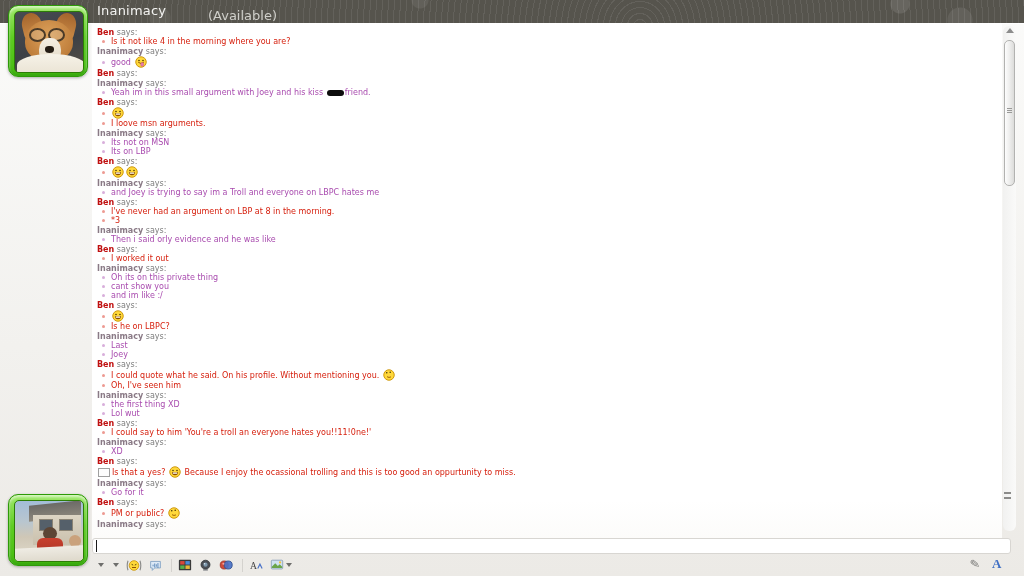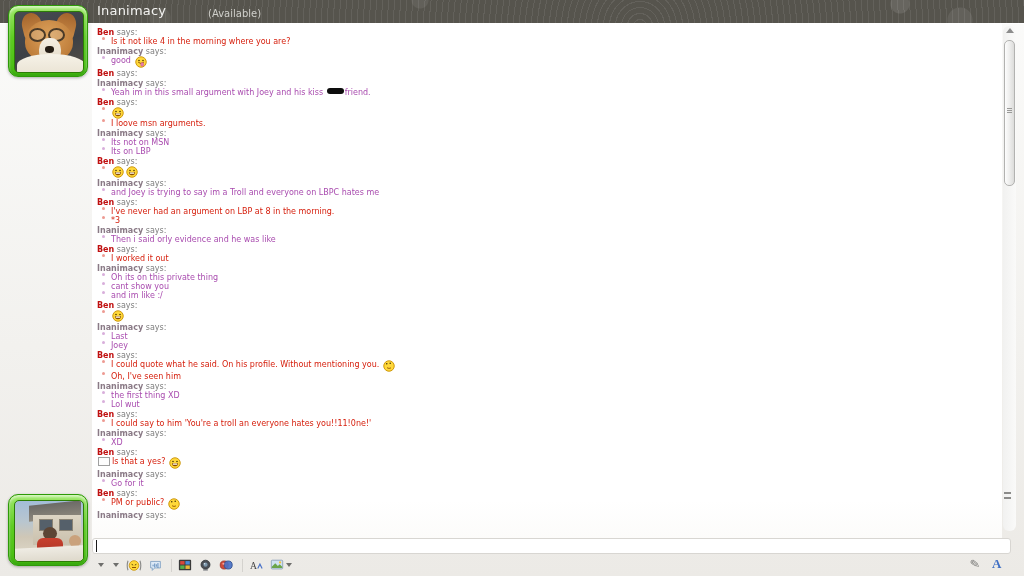--- a/index.html
+++ b/index.html
@@ -10,21 +10,21 @@
   .titlebar{position:absolute;left:0;top:0;width:1024px;height:23px;
     background:
       repeating-radial-gradient(circle at 640px 26px, rgba(255,255,255,.08) 0 1px, transparent 1px 6px),
       radial-gradient(circle at 900px 4px, rgba(255,255,255,.10) 0 9px, transparent 10px),
       radial-gradient(circle at 960px 20px, rgba(255,255,255,.08) 0 12px, transparent 13px),
       radial-gradient(circle at 160px 18px, rgba(255,255,255,.06) 0 10px, transparent 11px),
       radial-gradient(circle at 420px 0px, rgba(255,255,255,.07) 0 8px, transparent 9px),
       #56544d;
     border-bottom:1px solid #fff;}
   .title-name{position:absolute;left:97px;top:3px;font-size:13px;color:#f3f3f1;letter-spacing:.2px;}
-  .title-status{position:absolute;left:208px;top:8px;font-size:10px;color:#cfcfca;}
+  .title-status{position:absolute;left:208px;top:8px;font-size:13px;color:#cfcfca;}
   
   .dp-frame{position:absolute;left:8px;width:80px;height:72px;border-radius:10px;padding:5px;box-sizing:border-box;
     background:linear-gradient(180deg,#9fe96a 0%,#5ecd21 45%,#45bb10 100%);
     border:1px solid #2e9a08;
     box-shadow:inset 0 2px 3px rgba(255,255,255,.65), inset 0 -2px 3px rgba(0,90,0,.25), 0 1px 3px rgba(0,0,0,.3);}
   .dp-top{top:5px;}  .dp-bottom{top:494px;}
   .dp-photo{position:relative;width:100%;height:100%;border-radius:5px;overflow:hidden;border:1px solid #2c7d06;}
   
   .photo-dog{background:linear-gradient(160deg,#474c52 0%,#3c4046 55%,#585046 100%);}
   .dog-ear{position:absolute;width:20px;height:24px;background:linear-gradient(#a4642c,#c98a47);border-radius:60% 60% 20% 20%;top:1px;}
@@ -48,21 +48,21 @@
   .table-fg{position:absolute;left:0;bottom:0;width:100%;height:14px;background:linear-gradient(#efece4,#dfdacd);transform:skewY(-3deg);}
   
   .history{position:absolute;left:92px;top:24px;width:910px;height:529px;overflow:hidden;
     background:linear-gradient(180deg,#ffffff 0%,#ffffff 90%,#fbfaf8 100%);}
   .msgs{position:absolute;left:5px;top:3px;right:4px;}
   .group{margin-top:1px;}
   .sender{font-size:8px;line-height:9px;color:#7e7e7e;}
   .sender .name{font-weight:bold;}
   .g-ben .name{color:#c01010;}
   .g-inan .name{color:#8a7a86;}
-  .line{display:flex;align-items:flex-start;font-size:8px;line-height:9px;min-height:9px;}
+  .line{display:flex;align-items:center;font-size:8px;line-height:9px;min-height:9px;}
   .g-ben .line{color:#d6200e;}
   .g-inan .line{color:#a94caf;}
   .bullet{flex:none;width:3px;height:3px;border-radius:50%;background:currentColor;opacity:.45;margin:0 6px 0 5px;}
   .seg{white-space:pre-wrap;}
   .emo{flex:none;width:12px;height:12px;margin:0 1px;display:inline-flex;}
   .emo svg{width:12px;height:12px;}
   .censor{flex:none;width:17px;height:6px;background:#0d0d0d;border-radius:3px;margin:0 1px;}
   .boxemo{flex:none;width:12px;height:9px;background:#fdfdfd;border:1px solid #a0a0a0;box-sizing:border-box;margin:0 2px 0 1px;}
   .footer-msg{position:absolute;left:5px;bottom:3px;font-size:8px;color:#8f8f8f;}
   
@@ -255,20 +255,24 @@
             <span class="emo">
               <svg viewBox="0 0 16 16">
                 <circle cx="8" cy="8" r="7" fill="#ffd83a" stroke="#c99100" stroke-width="1.2"></circle>
                 <circle cx="5.3" cy="5.9" r="1" fill="#3a2a00"></circle>
                 <circle cx="10.7" cy="5.9" r="1" fill="#3a2a00"></circle>
                 <path d="M3.9 8.4 h8.2 a4.1 4 0 0 1 -8.2 0 z" fill="#8a4b00"></path>
                 <rect x="5" y="8.7" width="6" height="1.5" rx=".7" fill="#fff"></rect>
               </svg>
             </span>
           </div>
+          <div class="line">
+            <span class="bullet"></span>
+            <span class="seg">Is he on LBPC?</span>
+          </div>
         </div>
         <div class="group g-inan">
           <div class="sender"><span class="name">Inanimacy</span><span> says:</span></div>
           <div class="line">
             <span class="bullet"></span>
             <span class="seg">Last</span>
           </div>
           <div class="line">
             <span class="bullet"></span>
             <span class="seg">Joey</span>
@@ -325,20 +329,21 @@
             <span class="seg">Is that a yes? </span>
             <span class="emo">
               <svg viewBox="0 0 16 16">
                 <circle cx="8" cy="8" r="7" fill="#ffd83a" stroke="#c99100" stroke-width="1.2"></circle>
                 <circle cx="5.3" cy="5.9" r="1" fill="#3a2a00"></circle>
                 <circle cx="10.7" cy="5.9" r="1" fill="#3a2a00"></circle>
                 <path d="M3.9 8.4 h8.2 a4.1 4 0 0 1 -8.2 0 z" fill="#8a4b00"></path>
                 <rect x="5" y="8.7" width="6" height="1.5" rx=".7" fill="#fff"></rect>
               </svg>
             </span>
+            <span class="seg"> Because I enjoy the ocassional trolling and this is too good an oppurtunity to miss.</span>
           </div>
         </div>
         <div class="group g-inan">
           <div class="sender"><span class="name">Inanimacy</span><span> says:</span></div>
           <div class="line">
             <span class="bullet"></span>
             <span class="seg">Go for it</span>
           </div>
         </div>
         <div class="group g-ben">

